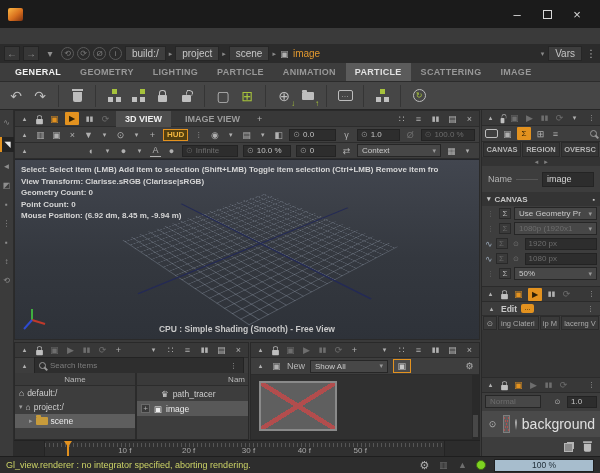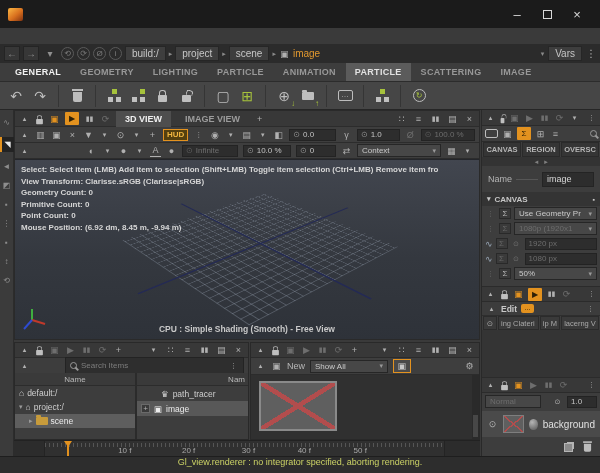--- a/index.html
+++ b/index.html
@@ -174,21 +174,21 @@
   .rbot { position:absolute; left:0; right:0; top:327px; height:19px; display:flex; align-items:center;
           justify-content:flex-end; gap:8px; padding:0 7px; }
 
   
   .bp { position:absolute; left:14px; top:342px; width:235px; height:98px; background:#3d3d3d;
         border:1px solid #292929; }
   .ph { height:15px; display:flex; align-items:center; gap:5px; padding:0 4px; background:#383838;
         border-bottom:1px solid #2b2b2b; font-size:9px; }
   .psearch { height:15px; display:flex; align-items:center; gap:4px; padding:0 4px; }
   .sbox { flex:1; height:17px; background:#2e2e2e; border:1px solid #232323; display:flex;
-          align-items:center; gap:4px; padding:0 4px;margin-left:31px; }
+          align-items:center; gap:4px; padding:0 4px; }
   .sbox input { flex:1; background:transparent; border:none; outline:none; color:#c0c0c0;
                 font-size:8px; font-family:"Liberation Sans",sans-serif; }
   .sbox input::placeholder { color:#7d7d7d; }
   .pbody { position:absolute; left:0; right:0; top:30px; bottom:0; display:flex; }
   .ptree { width:122px; border-right:2px solid #2b2b2b; }
   .plist { flex:1; }
   .colhead { height:13px; background:#3a3a3a; border-bottom:1px solid #2c2c2c; display:flex;
              align-items:center; justify-content:center; font-size:8px; color:#b9b9b9; }
   .colhead.right { justify-content:flex-end; padding-right:3px;text-align:center; }
   .trow { height:14px; display:flex; align-items:center; gap:3px; padding:0 4px; font-size:8.5px; color:#cfcfcf; }
@@ -220,21 +220,21 @@
              border-right:1px solid #242424; }
   .tlruler::before { content:''; position:absolute; left:0; right:0; top:2px; height:4px;
                      background:repeating-linear-gradient(90deg,#555 0 1px,transparent 1px 4px); }
   .tlab { position:absolute; bottom:1px; transform:translateX(-50%); font-size:8px; color:#a8a8a8; }
   .tplay { position:absolute; left:5.6%; top:0; bottom:0; width:2px; background:#e3921f; }
   .tplay::before { content:''; position:absolute; top:0; left:-3px; border:4px solid transparent;
                    border-top:6px solid #e3921f; }
 
   
   .statusbar { position:absolute; left:0; top:456px; width:600px; height:17px; background:#2d2d2d;
-               border-top:1px solid #1e1e1e; display:flex; align-items:center; padding:0 6px; gap:8px;flex-direction:column; }
+               border-top:1px solid #1e1e1e; display:flex; align-items:center; padding:0 6px; gap:8px; }
   .smsg { font-size:9px; color:#ccd366; }
   .sbr { margin-left:auto; display:flex; align-items:center; gap:8px; }
   .dim { color:#6e6e6e; }
   .dot { width:10px; height:10px; border-radius:50%; background:#7ed321; border:1px solid #3e6a12; }
   .progress { width:100px; height:13px; background:#a7bdcd; border:1px solid #1f1f1f; display:flex;
               align-items:center; justify-content:center; font-size:8.5px; color:#22303a; }
 </style>
 </head>
 <body>
 
@@ -428,21 +428,20 @@
     </div>
     <div class="vcanvas">
       <div class="vgrid">
         <div class="gx"></div>
         <div class="gy"></div>
       </div>
       <div class="voverlay">
         <div>Select: Select item (LMB)  Add item to selection (Shift+LMB)  Toggle item selection (Ctrl+LMB)  Remove item fro</div>
         <div>View Transform: Clarisse.sRGB (Clarisse|sRGB)</div>
         <div>Geometry Count: 0</div>
-        <div>Primitive Count: 0</div>
         <div>Point Count: 0</div>
         <div>Mouse Position:  (6.92 dm, 8.45 m, -9.94 m)</div>
       </div>
       <svg class="gizmo" width="26" height="26">
         <line x1="10" y1="13" x2="10" y2="2" stroke="#3fae3f" stroke-width="2"></line>
         <line x1="10" y1="13" x2="23" y2="17" stroke="#c0392b" stroke-width="2"></line>
         <line x1="10" y1="13" x2="2" y2="22" stroke="#2e4bd0" stroke-width="2"></line>
       </svg>
       <div class="vstatus">CPU : Simple Shading (Smooth) - Free View</div>
     </div>
@@ -575,21 +574,21 @@
         <span class="mini sm">⊙</span>
         <span class="field" style="width:30px">
             <span>1.0</span>
           </span>
       </span>
     </div>
     <div class="rlayer">
       <span class="mini">⊙</span>
       <span class="rthumb thumbx"></span>
       <span class="ico-sphere"></span>
-      <span style="font-size:10px;color:#e0e0e0">background</span>
+      <span style="font-size:14px;color:#e0e0e0">background</span>
     </div>
     <div class="rbot">
       <span class="ico-copy"></span>
       <span class="ico-trash sm"></span>
     </div>
   </div>
 
   <div class="bp">
     <div class="ph">
       <span class="mini sm">▴</span>

